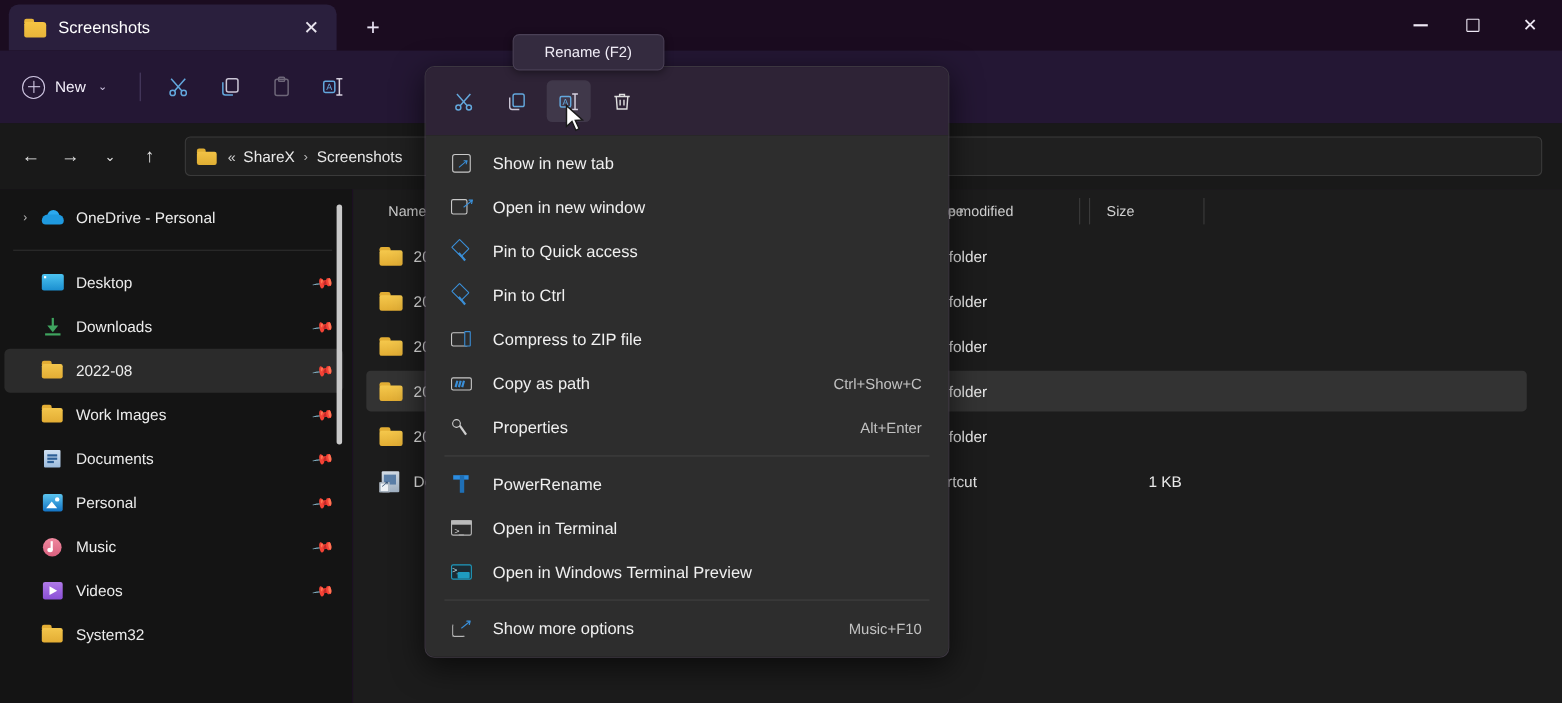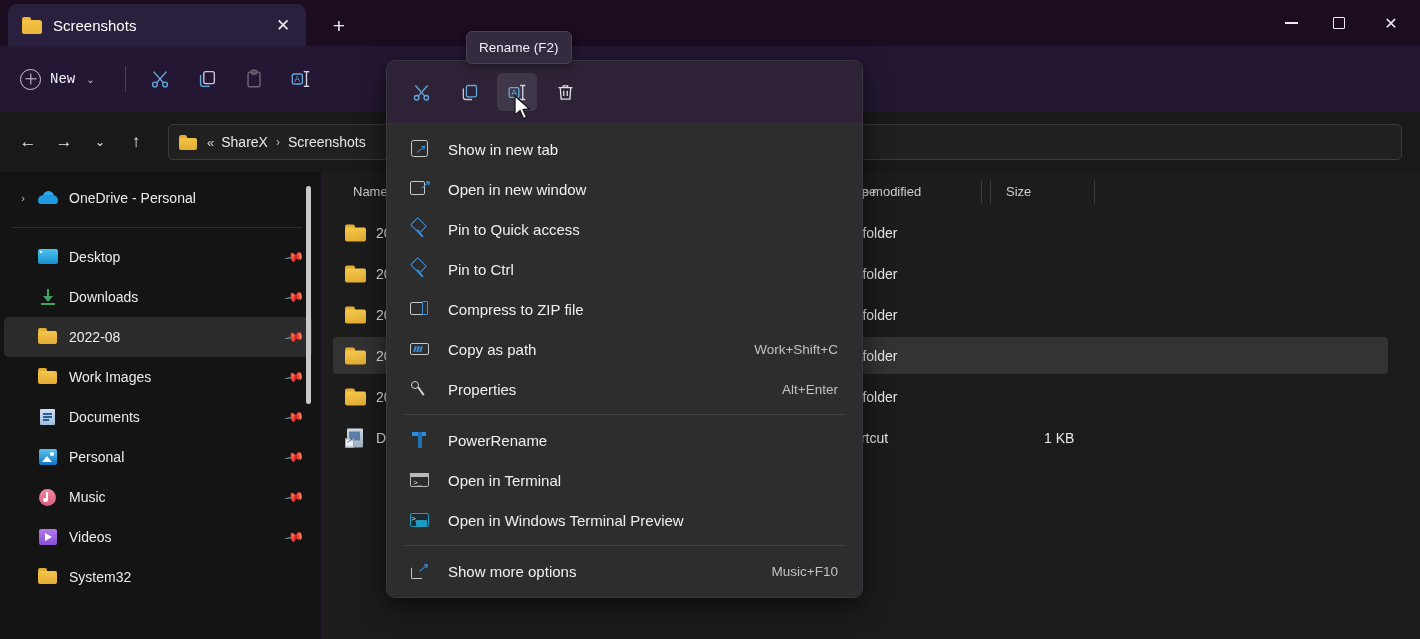--- a/index.html
+++ b/index.html
@@ -57,21 +57,21 @@
   }
   .plus-circle {
     width: 21px; height: 21px; border-radius: 50%; border: 1.4px solid #cfc6e2;
     position: relative; flex: 0 0 auto;
   }
   .plus-circle::before, .plus-circle::after {
     content:""; position:absolute; background:#cfc6e2; left:50%; top:50%;
   }
   .plus-circle::before { width: 11px; height: 1.4px; transform: translate(-50%,-50%); }
   .plus-circle::after  { width: 1.4px; height: 11px; transform: translate(-50%,-50%); }
-  .newbtn .lbl { font-size: 14px; color: #f3effa; font-family: Liberation Mono, monospace; }
+  .newbtn .lbl { font-size: 14px; color: #f3effa; }
   .newbtn .chev { font-size: 10px; color: #cfc6e2; margin-left: 2px; }
   .vsep { width: 1px; height: 26px; background: #4a3d63; margin: 0 14px 0 18px; }
   .tool {
     width: 40px; height: 40px; border-radius: 5px;
     display: flex; align-items: center; justify-content: center; margin-right: 7px;
   }
   .tool svg { display: block; }
 
   
   .navbar {
@@ -187,21 +187,21 @@
     background: linear-gradient(#d3dce6, #9fb0c2); border-radius: 1px; }
   .fico.shortcut .g { position: absolute; left: 4px; top: 3px; width: 11px; height: 9px; background:#5b7fa8; }
   .fico.shortcut .arr { position: absolute; left: 0px; bottom: 0px; width: 9px; height: 9px;
     background: #eef2f6; border: 1px solid #9aa8b6; }
   .fico.shortcut .arr::after { content:"↗"; position:absolute; left:0; top:-4px; font-size:8px; color:#2b4a6e; }
 
   
   .tooltip {
     position: absolute; left: 466px; top: 31px; height: 33px;
     background: #342b3f; border: 1px solid #4a4056; border-radius: 6px;
-    display: flex; align-items: center; padding: 0 12px;
+    display: flex; align-items: center; padding: 0 28px;
     color: #f1edf7; font-size: 13.5px; z-index: 40;
     box-shadow: 0 2px 8px rgba(0,0,0,0.45);
   }
 
   
   .ctxmenu {
     position: absolute; left: 386px; top: 60px; width: 477px;
     border-radius: 9px; z-index: 30;
     box-shadow: 0 8px 28px rgba(0,0,0,0.62);
     overflow: hidden; border: 1px solid #3c3640;
@@ -599,21 +599,21 @@
         <span class="lbl">Compress to ZIP file</span>
       </div>
       <div class="ctx-item">
         <span class="ico ci-path">
           <i class="b"></i>
             <i class="s" style="left:5px"></i>
             <i class="s" style="left:8px"></i>
             <i class="s" style="left:11px"></i>
         </span>
         <span class="lbl">Copy as path</span>
-        <span class="acc">Work+Shift+C</span>
+        <span class="acc">Ctrl+Show+C</span>
       </div>
       <div class="ctx-item">
         <span class="ico ci-wrench">
             <i class="h"></i>
             <i class="s"></i>
           </span>
         <span class="lbl">Properties</span>
         <span class="acc">Alt+Enter</span>
       </div>
 

